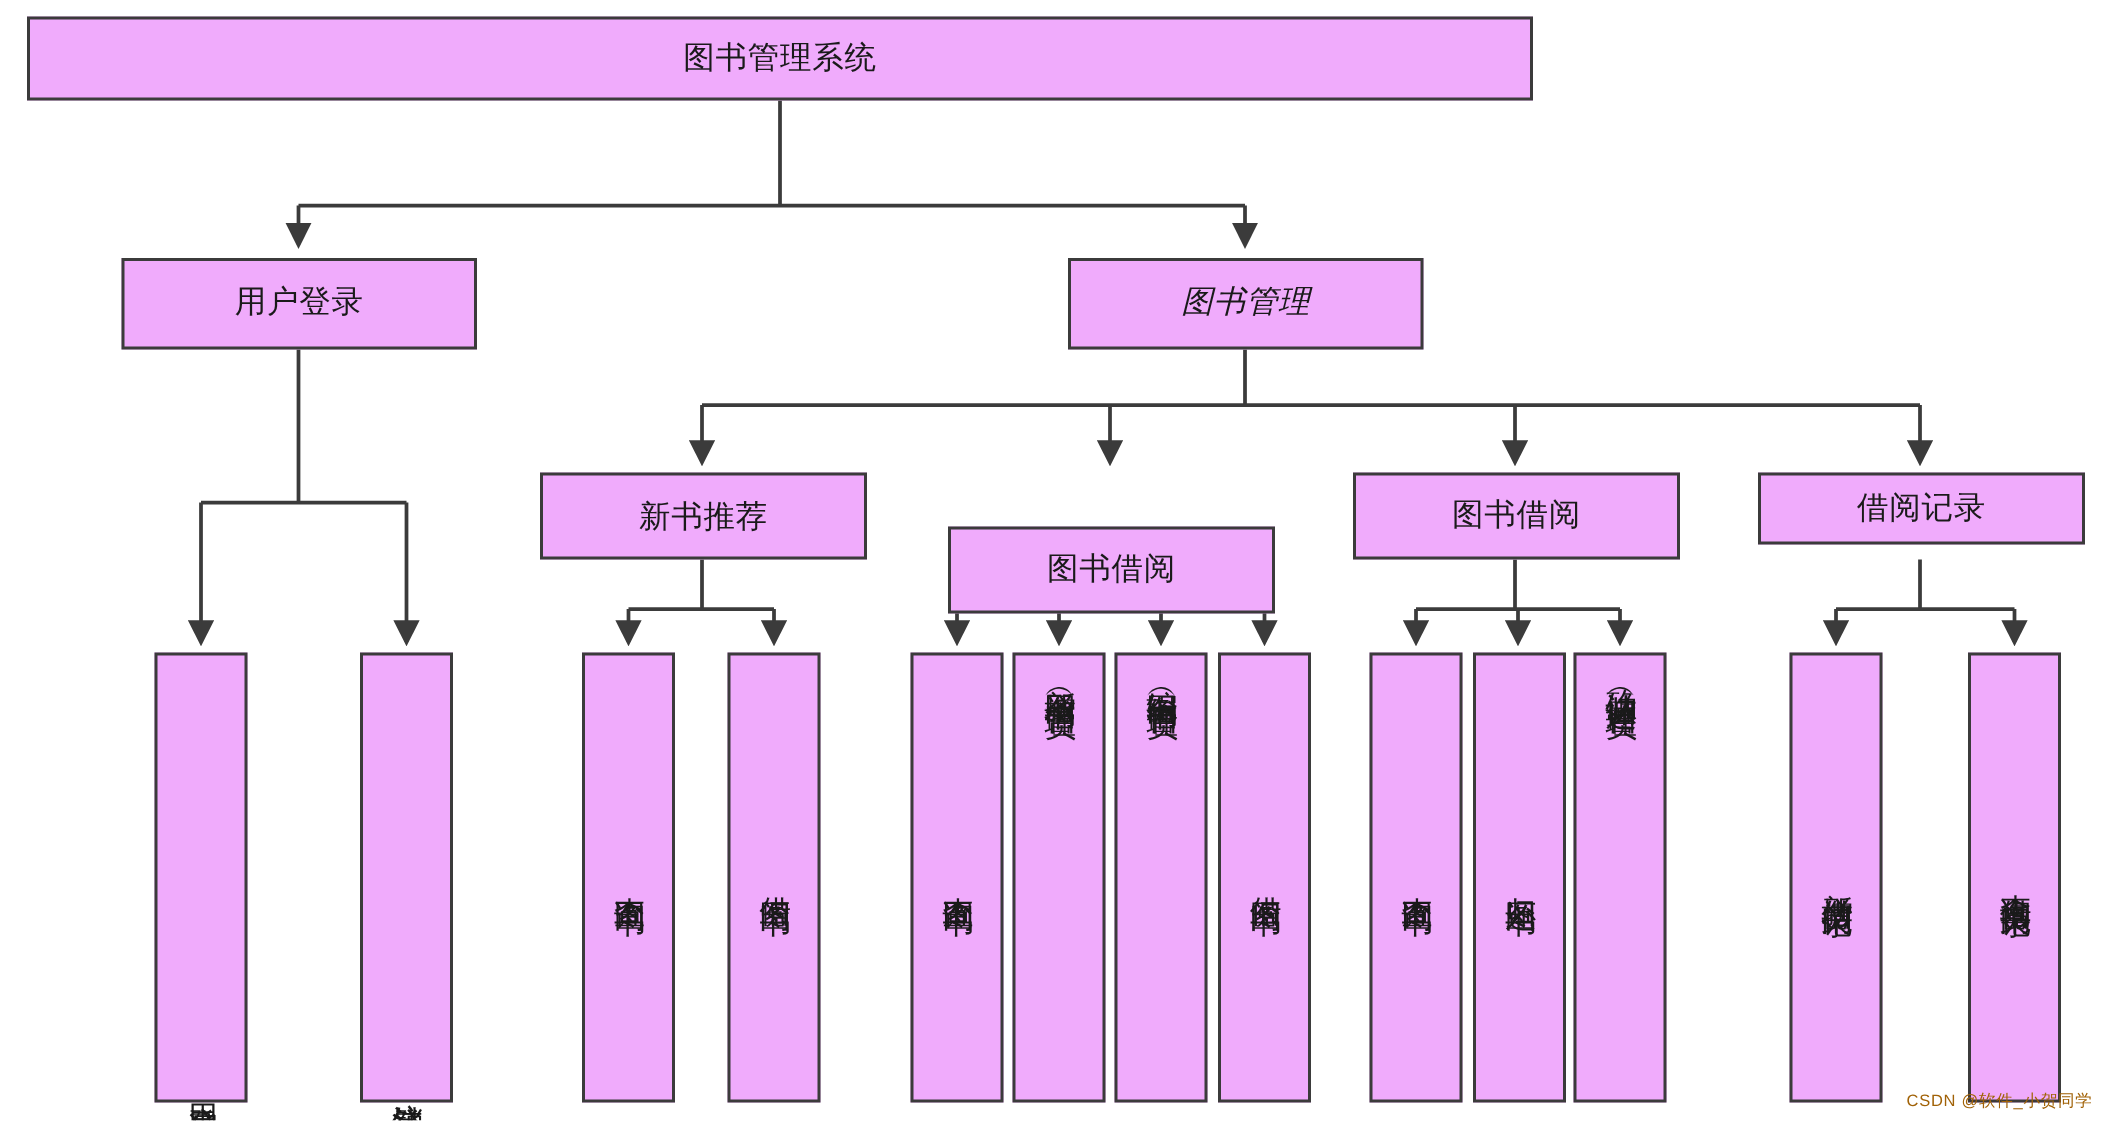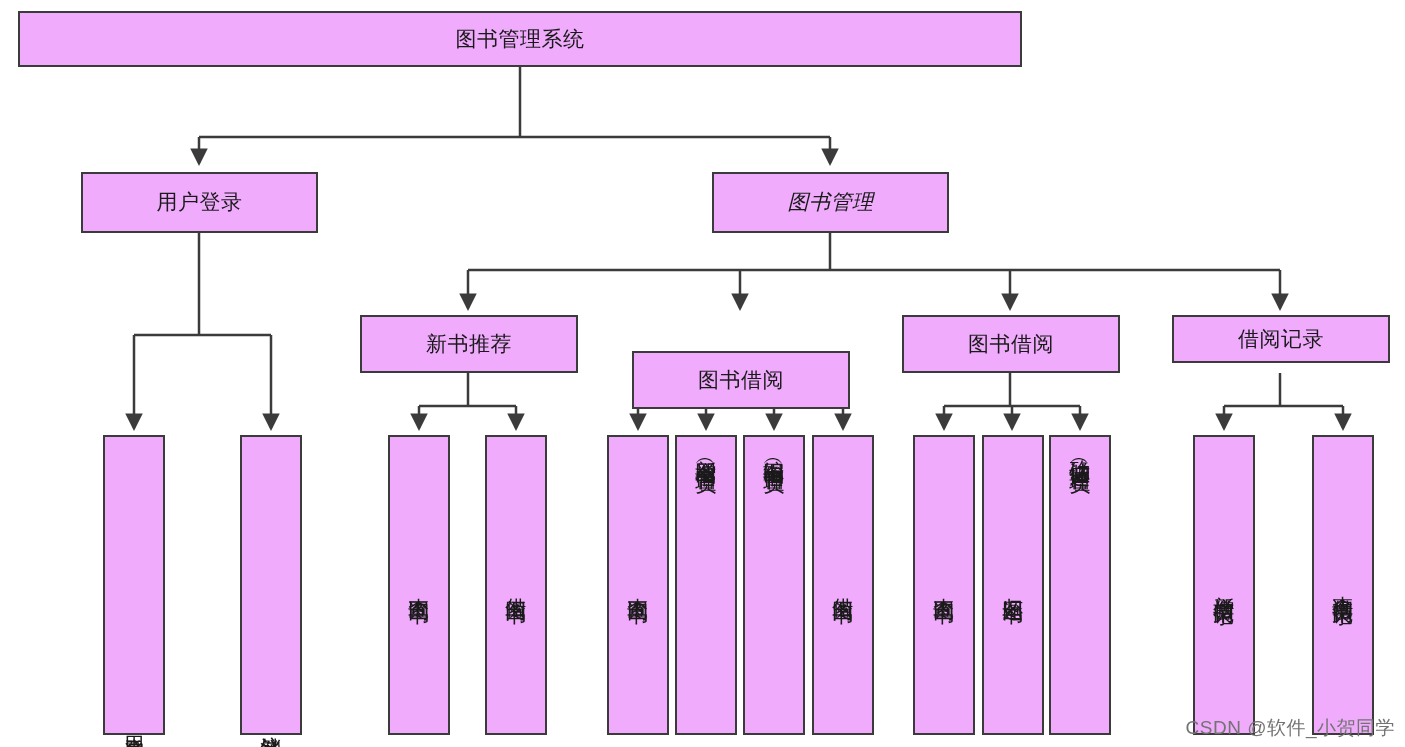--- a/index.html
+++ b/index.html
@@ -59,22 +59,22 @@
   .node.vertical.align-top {
     align-items: flex-start;
   }
   .node.vertical.align-bottom {
     align-items: flex-end;
   }
   .watermark {
     position: absolute;
     right: 10px;
     bottom: 6px;
-    font-size: 19px;
-    color: #737373;
+    font-size: 11px;
+    color: #a16207;
     letter-spacing: 0.5px;
     white-space: nowrap;
   }
 </style>
 </head>
 <body>
 
 <div id="canvas">
 
   <svg class="edges" viewBox="0 0 1405 747">

